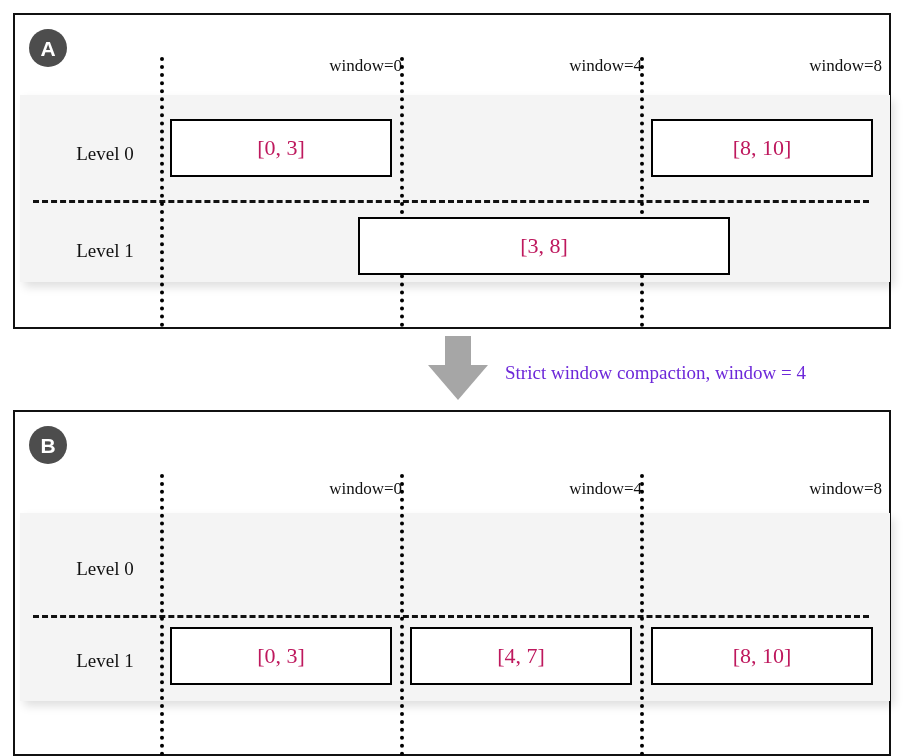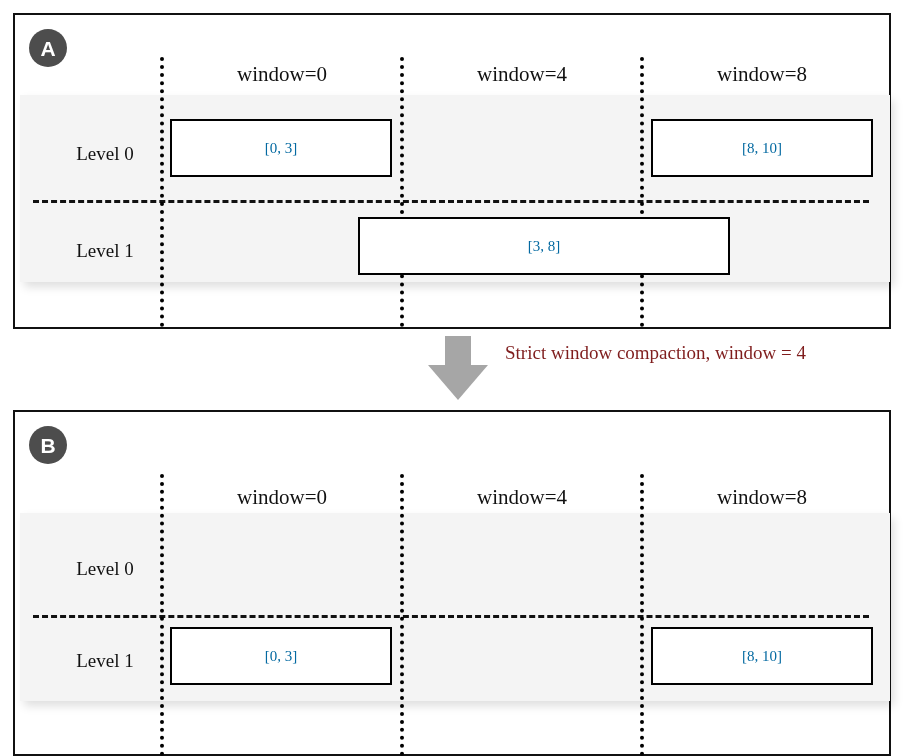--- a/index.html
+++ b/index.html
@@ -52,24 +52,23 @@
     position: absolute;
     left: 5px;
     width: 870px;
     background: #f4f4f4;
     box-shadow: 4px 5px 9px rgba(0,0,0,0.13);
   }
 
   
   .col-label {
     position: absolute;
-    text-align: center;
-    font-size: 21px;
+    text-align: right;
+    font-size: 17px;
     white-space: nowrap;
-    margin-top: 6px;
   }
 
   
   .row-label {
     position: absolute;
     left: 30px;
     width: 120px;
     font-size: 19px;
     text-align: center;
     white-space: nowrap;
@@ -92,22 +91,22 @@
 
   
   .ibox {
     position: absolute;
     border: 2.5px solid #000000;
     background: #ffffff;
     box-sizing: border-box;
     display: flex;
     align-items: center;
     justify-content: center;
-    font-size: 15px;
-    color: #0369a1;
+    font-size: 22px;
+    color: #be185d;
   }
 
   
   #transition {
     position: absolute;
     left: 0;
     top: 334px;
     width: 906px;
     height: 72px;
   }
@@ -132,24 +131,24 @@
     top: 29px;
     width: 0;
     height: 0;
     border-left: 30px solid transparent;
     border-right: 30px solid transparent;
     border-top: 35px solid #a6a6a6;
   }
   #transition-caption {
     position: absolute;
     left: 505px;
-    top: 8px;
+    top: 28px;
     font-size: 19px;
     white-space: nowrap;
-    color: #7f1d1d;
+    color: #6d28d9;
   }
 </style>
 </head>
 <body>
 
 <div class="panel" id="panel-a">
 
   <div class="badge">A</div>
 
   <div class="band" style="top: 80px; height: 187px;"></div>
@@ -193,14 +192,15 @@
   <div class="row-label" style="top: 146px;">Level 0</div>
   <div class="row-label" style="top: 238px;">Level 1</div>
 
   <div class="hline" style="left: 18px; top: 203px; width: 836px;"></div>
 
   <div class="vline" style="left: 145px; top: 62px; height: 282px;"></div>
   <div class="vline" style="left: 385px; top: 62px; height: 282px;"></div>
   <div class="vline" style="left: 625px; top: 62px; height: 282px;"></div>
 
   <div class="ibox" style="left: 155px; top: 215px; width: 222px; height: 58px;">[0, 3]</div>
+  <div class="ibox" style="left: 395px; top: 215px; width: 222px; height: 58px;">[4, 7]</div>
   <div class="ibox" style="left: 636px; top: 215px; width: 222px; height: 58px;">[8, 10]</div>
 </div>
 
 </body></html>

